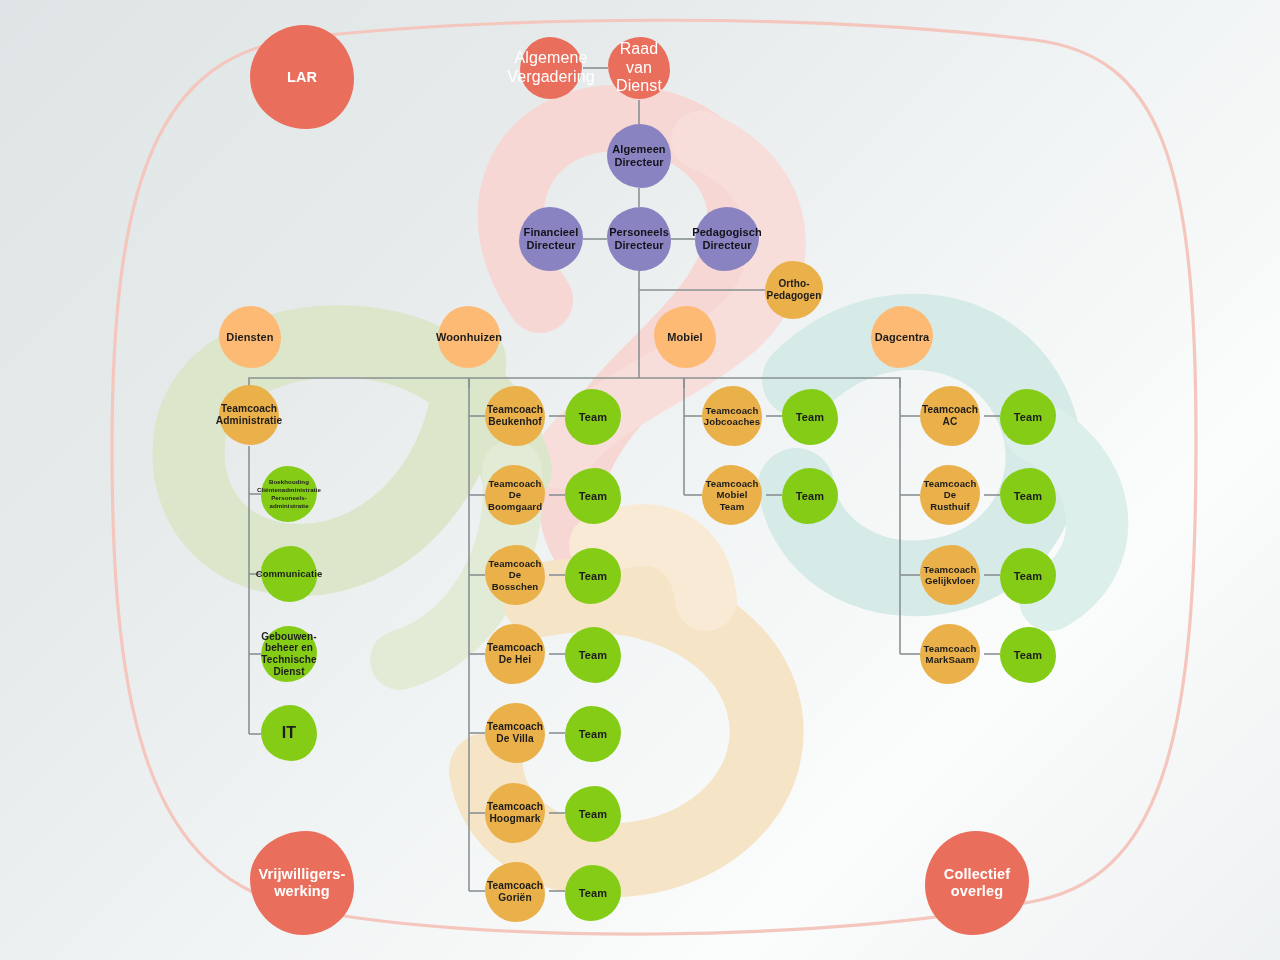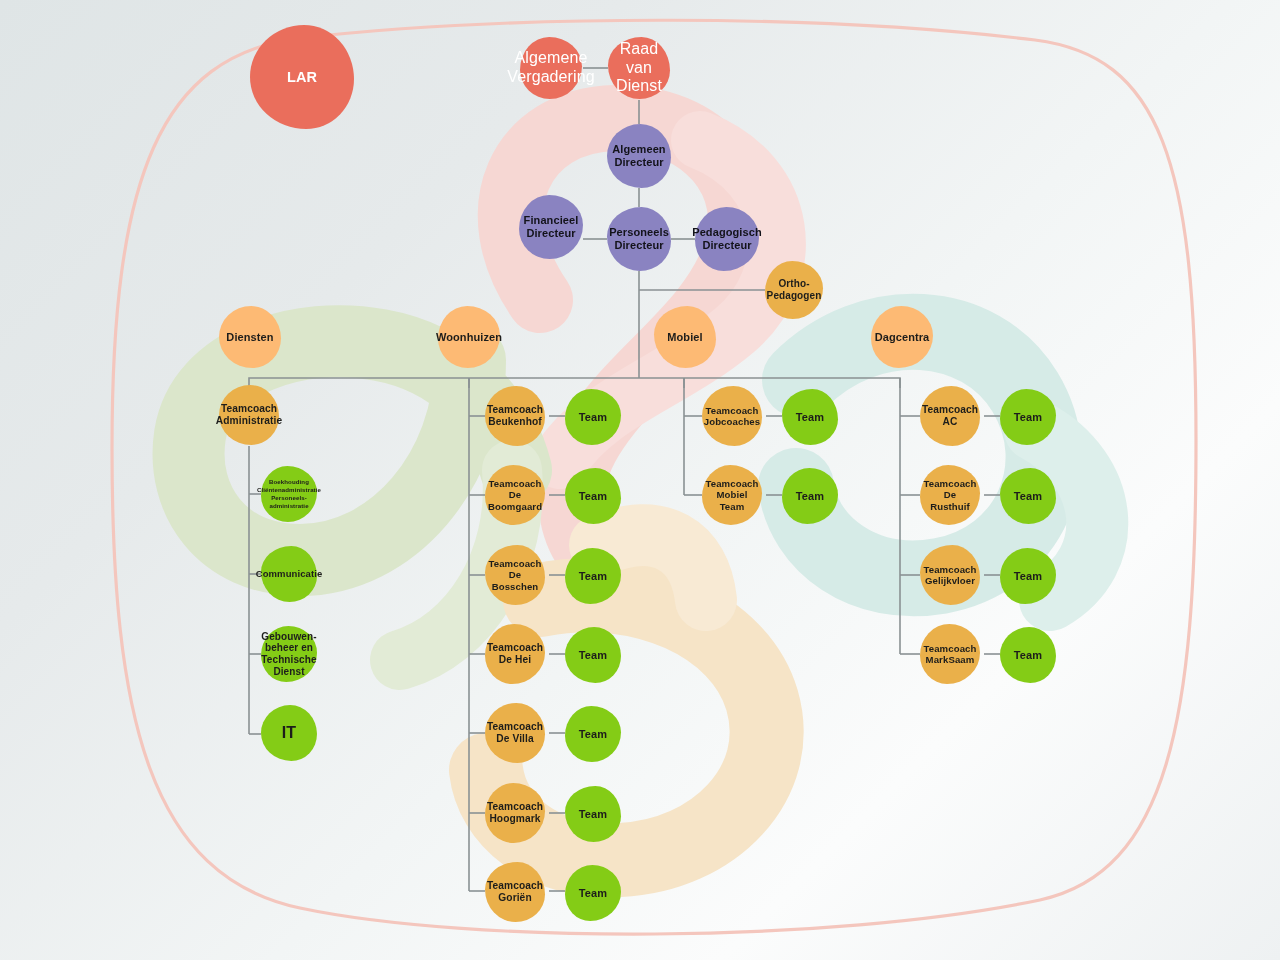--- a/index.html
+++ b/index.html
@@ -161,35 +161,43 @@
     <line x1="984" y1="495" x2="1000" y2="495"></line>
     <line x1="984" y1="575" x2="1000" y2="575"></line>
     <line x1="984" y1="654" x2="1000" y2="654"></line>
   </svg>
 
   <div id="nodes">
 
     <div class="node corner c-red blob-a" style="left:250px;top:25px">
       <span>LAR</span>
     </div>
+    <div class="node corner c-red blob-c" style="left:250px;top:831px">
+      <span>Vrijwilligers-
+werking</span>
+    </div>
+    <div class="node corner c-red blob-d" style="left:925px;top:831px">
+      <span>Collectief
+overleg</span>
+    </div>
 
     <div class="node top-small c-red blob-b" style="left:520px;top:37px">
       <span>Algemene
 Vergadering</span>
     </div>
     <div class="node top-small c-red blob-c" style="left:608px;top:37px">
       <span>Raad van
 Dienst</span>
     </div>
 
     <div class="node dir c-purple blob-a" style="left:607px;top:124px">
       <span>Algemeen
 Directeur</span>
     </div>
-    <div class="node dir c-purple blob-b" style="left:519px;top:195px">
+    <div class="node dir c-purple blob-b" style="left:519px;top:207px">
       <span>Financieel
 Directeur</span>
     </div>
     <div class="node dir c-purple blob-c" style="left:607px;top:207px">
       <span>Personeels
 Directeur</span>
     </div>
     <div class="node dir c-purple blob-d" style="left:695px;top:207px">
       <span>Pedagogisch
 Directeur</span>

